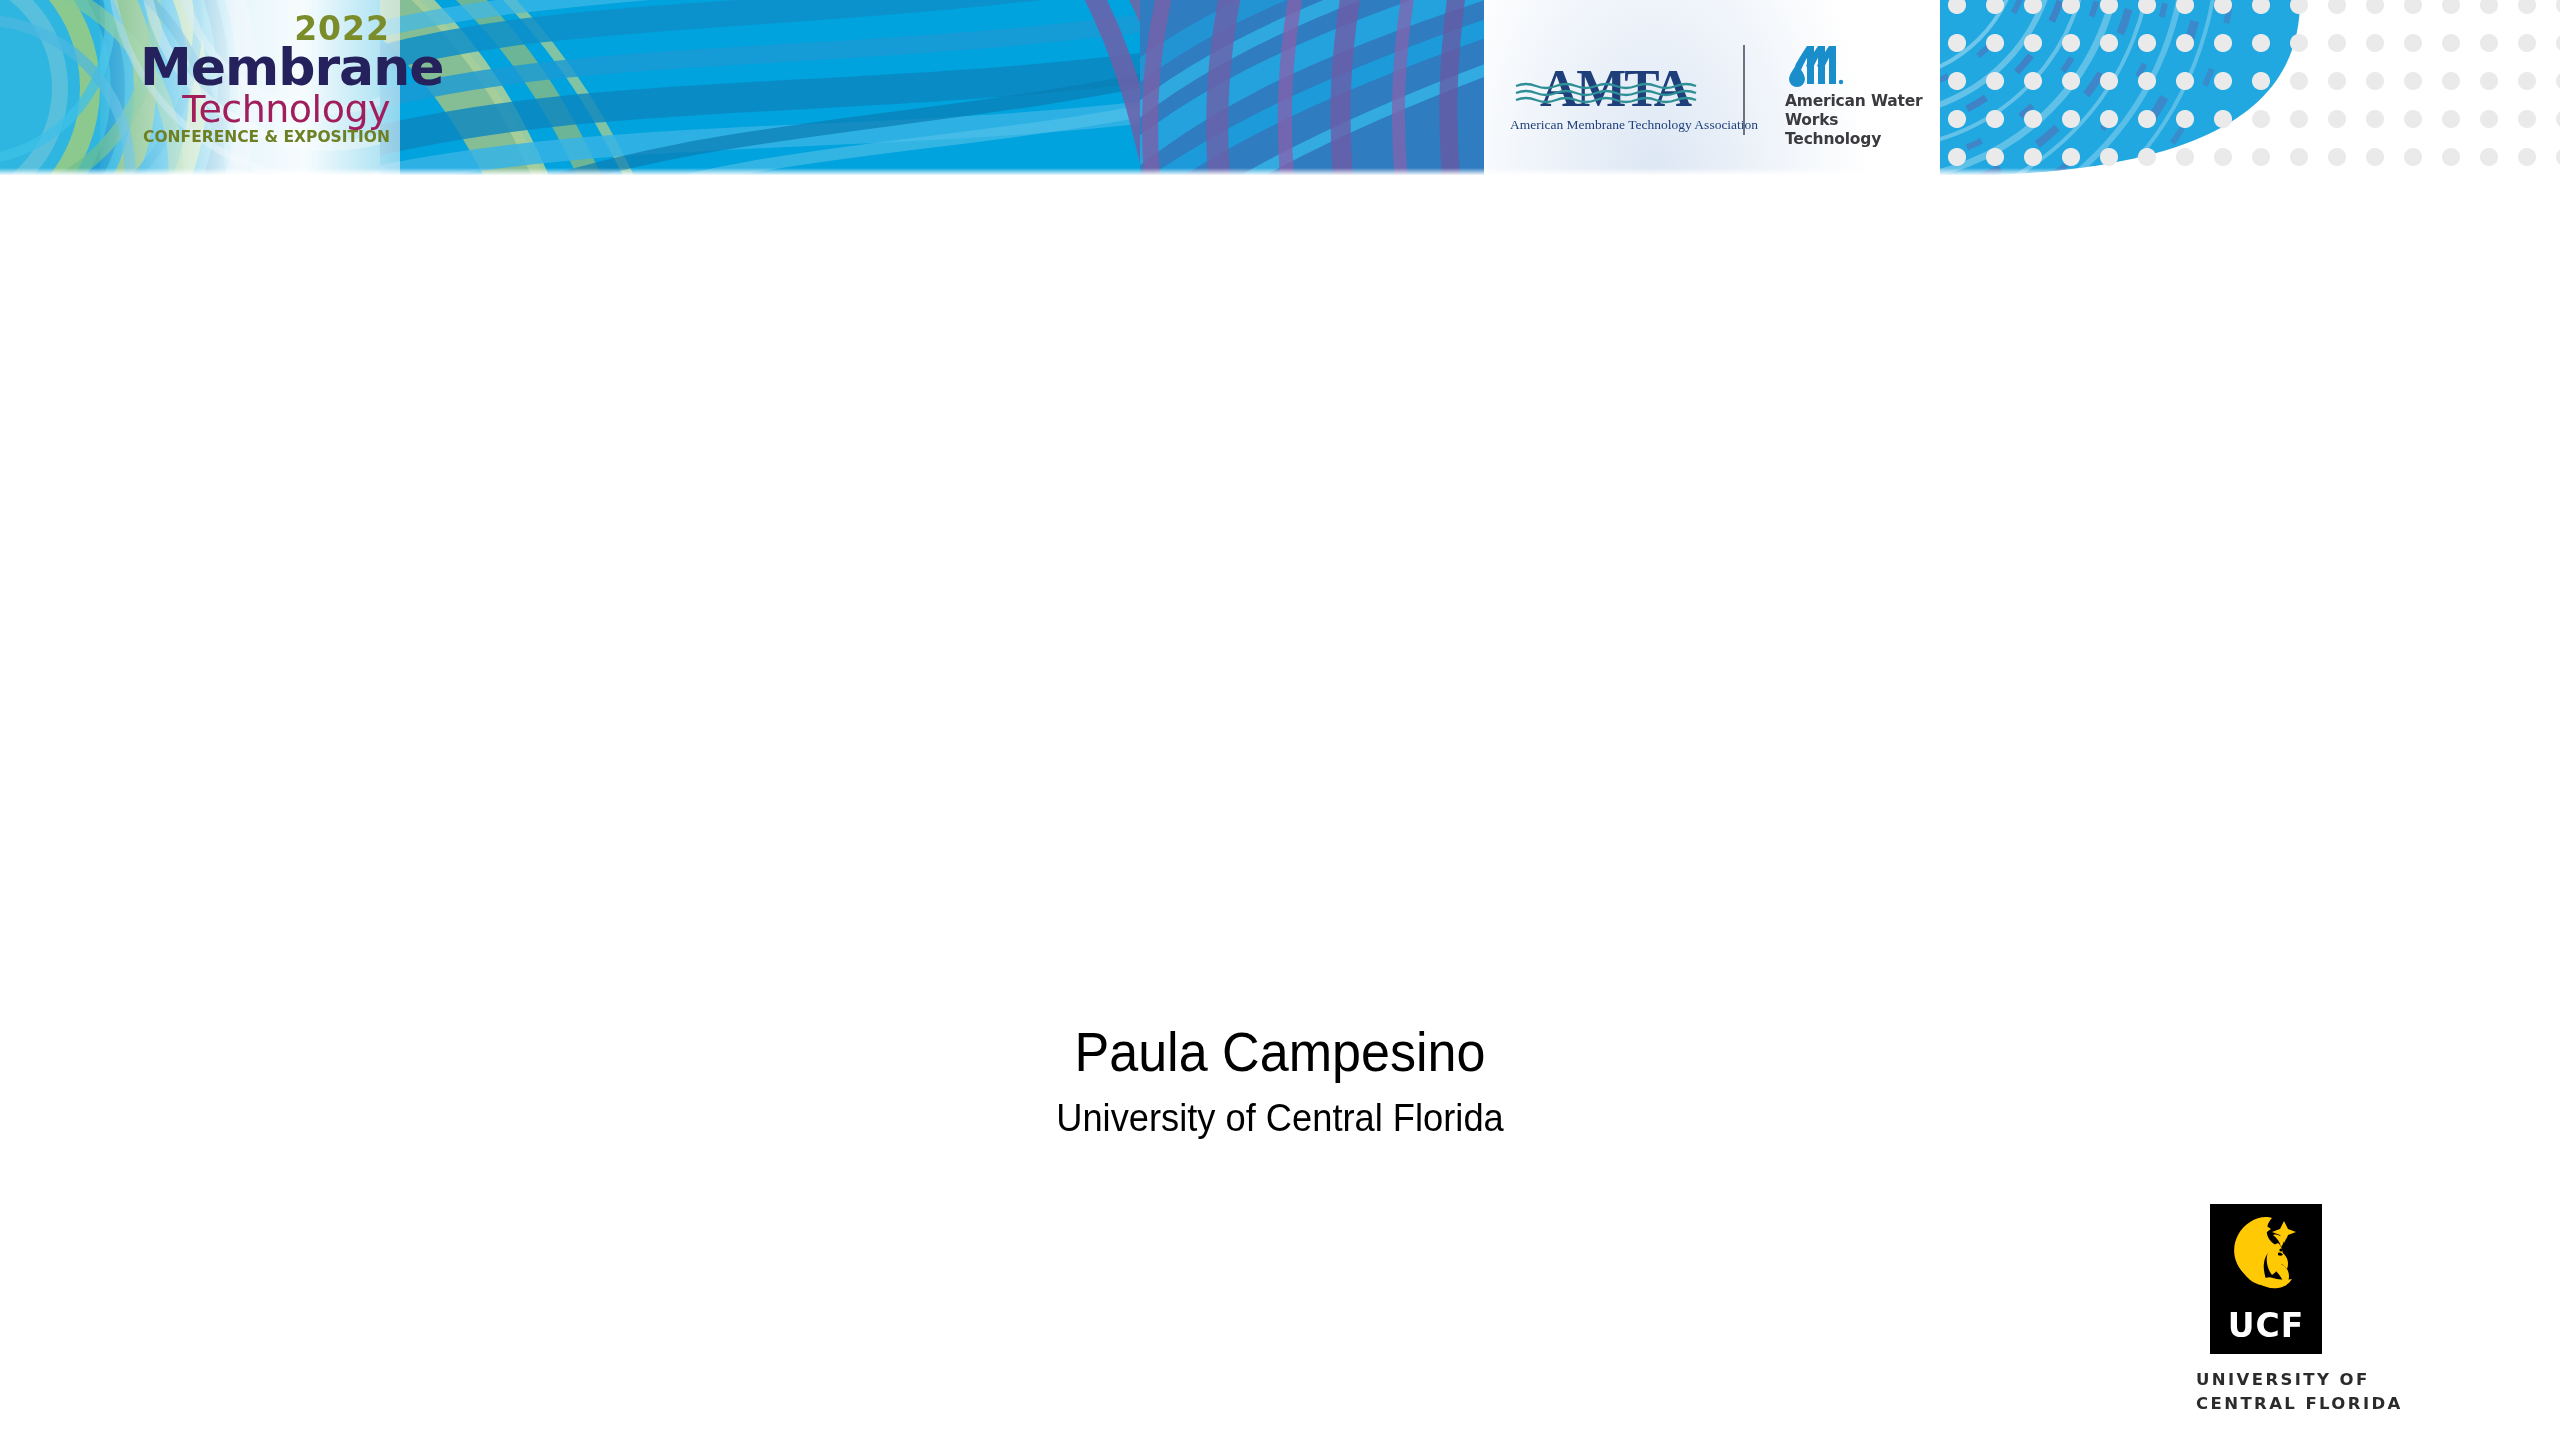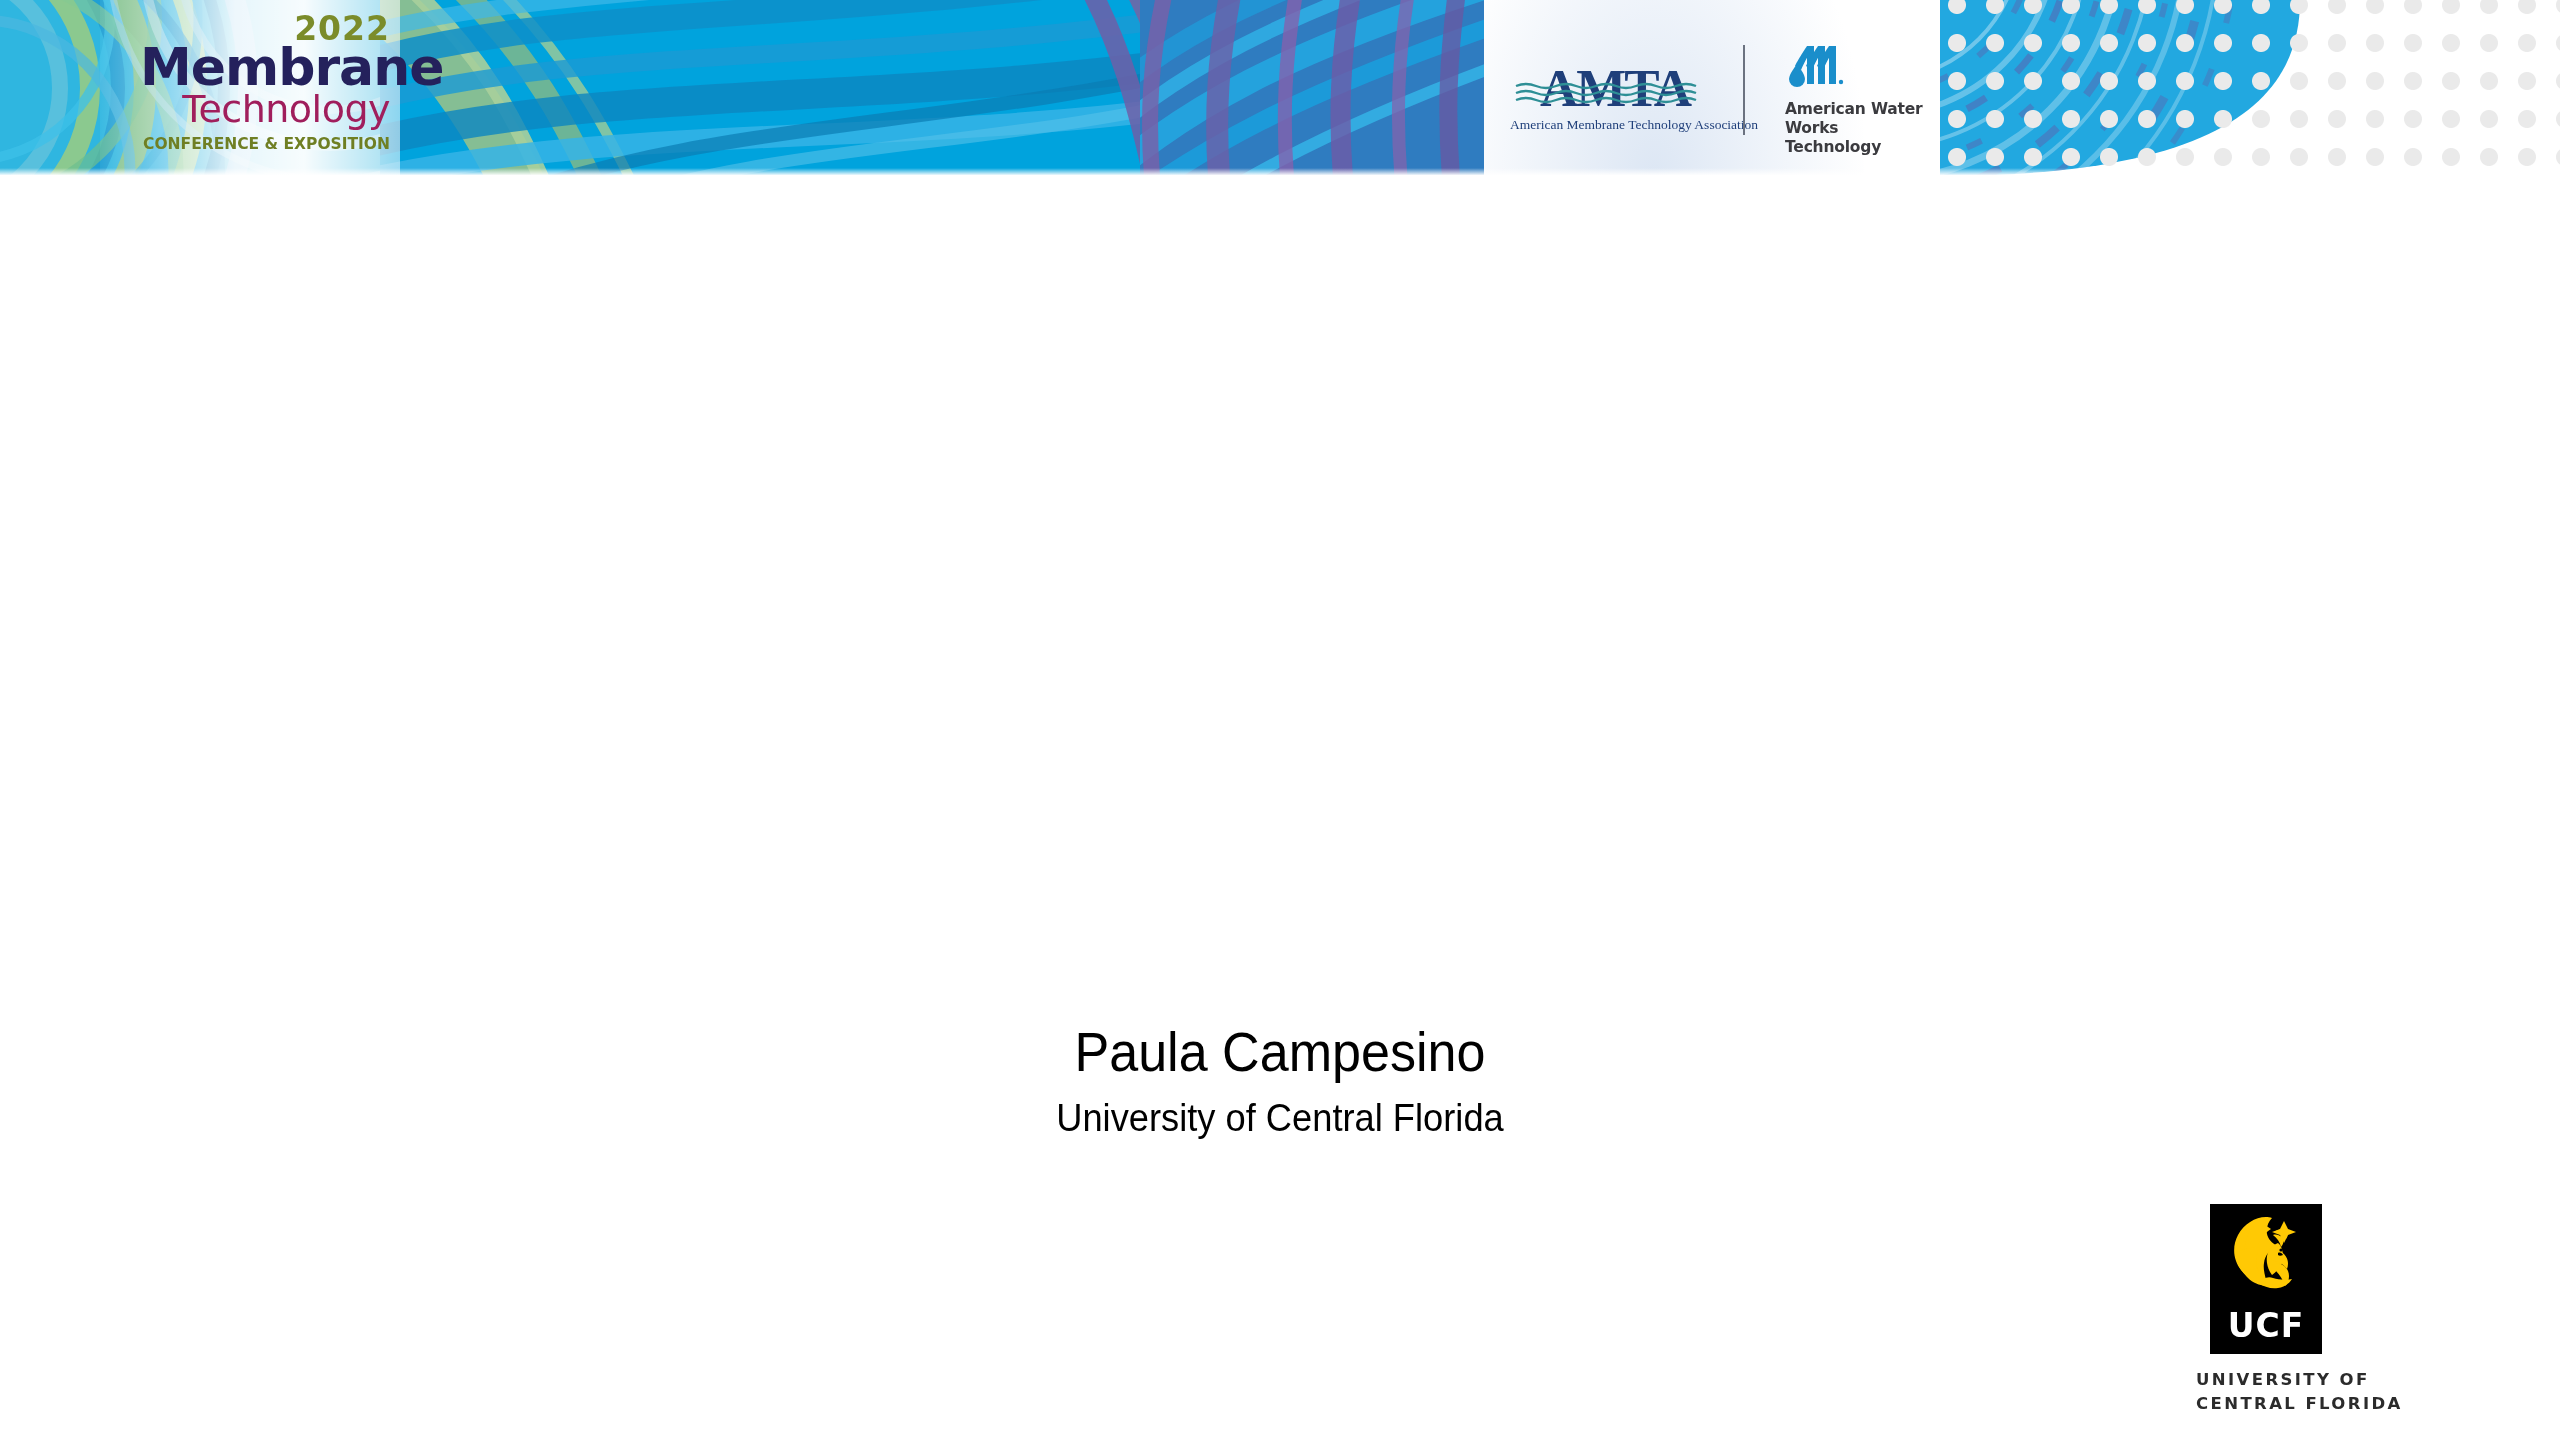--- a/index.html
+++ b/index.html
@@ -123,21 +123,21 @@
     letter-spacing: -0.5px;
     margin-top: -2px;
   }
   .mtc-conf {
     font-family: "DejaVu Sans", sans-serif;
     font-size: 15.5px;
     font-weight: 700;
     color: #6f7f23;
     letter-spacing: 0px;
     line-height: 1.1;
-    margin-top: 8px;
+    margin-top: 1px;
   }
   .mtc-softglow {
     position: absolute;
     left: 100px; top: 0;
     width: 300px; height: 176px;
     background: linear-gradient(to right, rgba(255,255,255,0.05), rgba(255,255,255,0.88) 45%, rgba(255,255,255,0.96) 68%, rgba(255,255,255,0.55) 100%);
     z-index: 4;
   }
 
   
@@ -182,21 +182,21 @@
     left: 1785px; top: 44px;
     width: 150px;
   }
   .awwa-mark { position: relative; width: 64px; height: 44px; }
   .awwa-text {
     font-family: "DejaVu Sans", sans-serif;
     font-size: 15.5px;
     font-weight: 700;
     color: #3b3b3f;
     line-height: 1.22;
-    margin-top: 12px;
+    margin-top: 4px;
     letter-spacing: -0.2px;
   }
 
   
   .title-block {
     position: absolute;
     left: 0; top: 543px;
     width: 2560px;
     text-align: center;
   }

